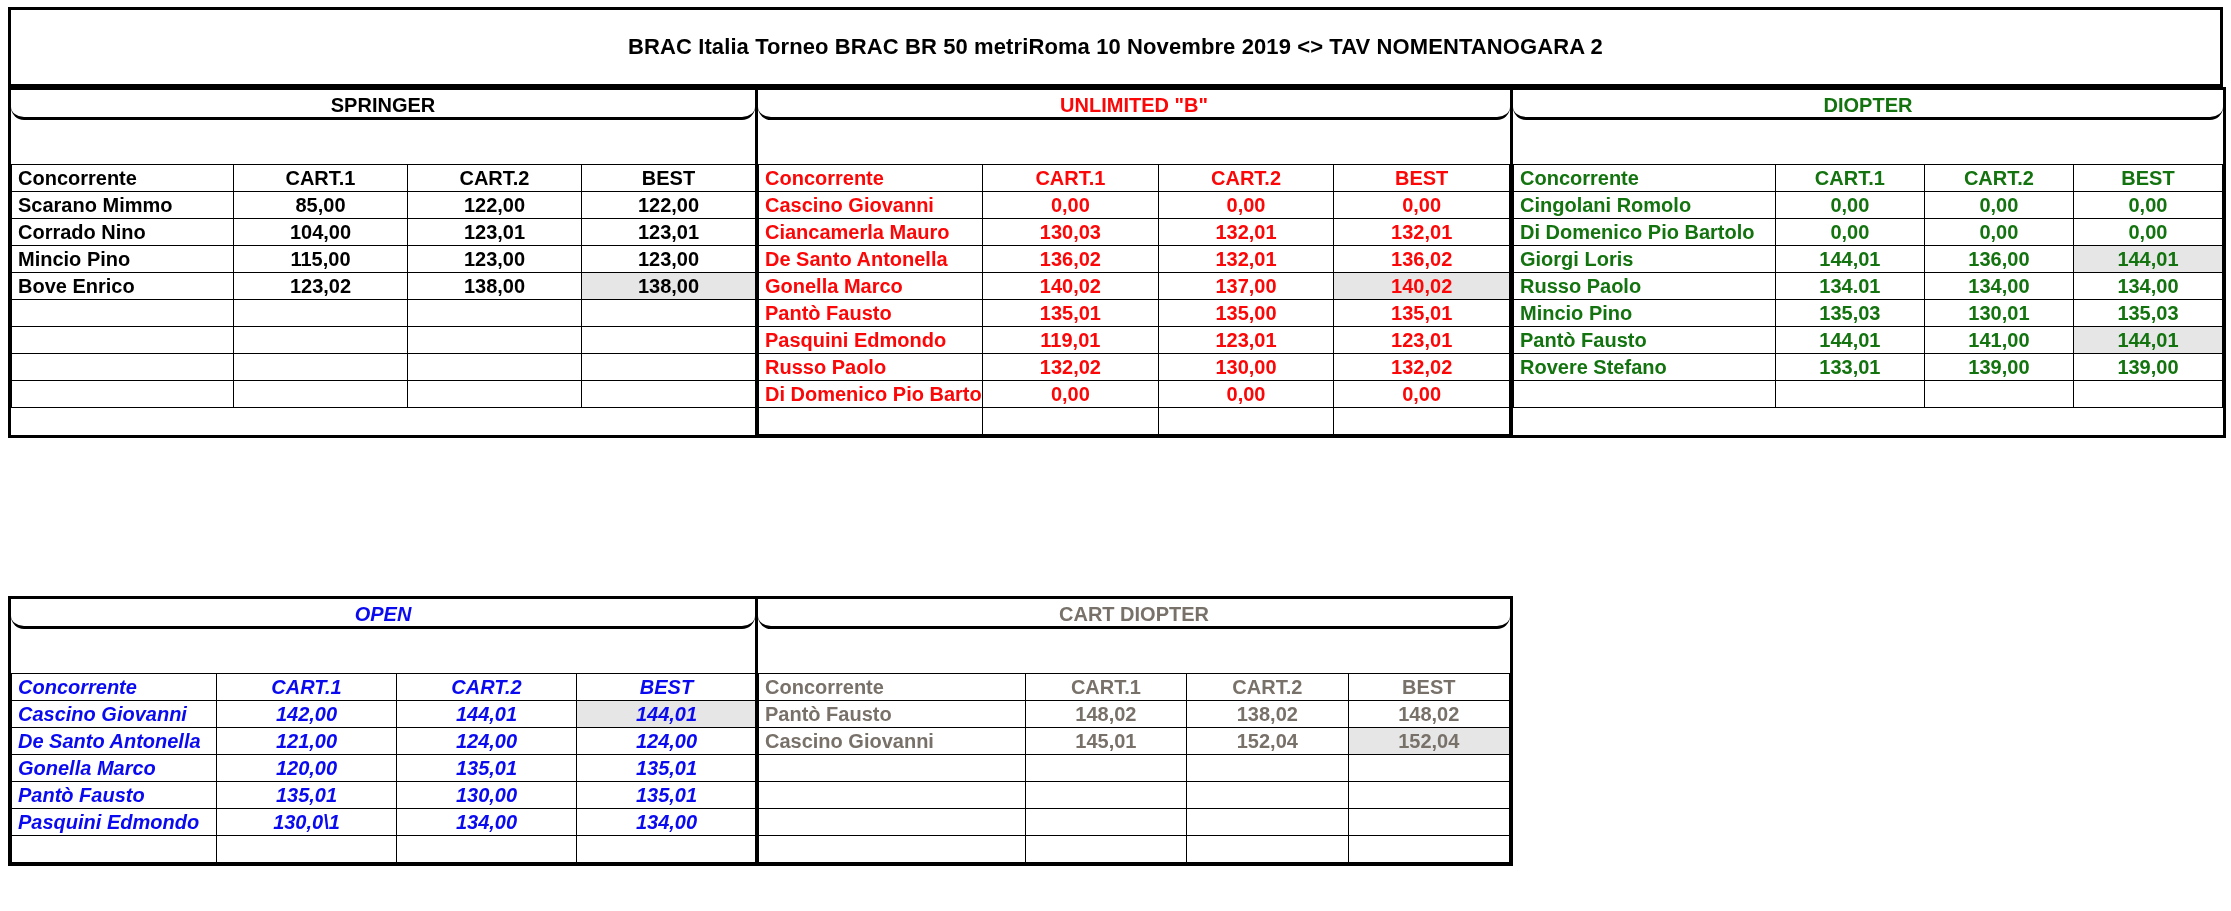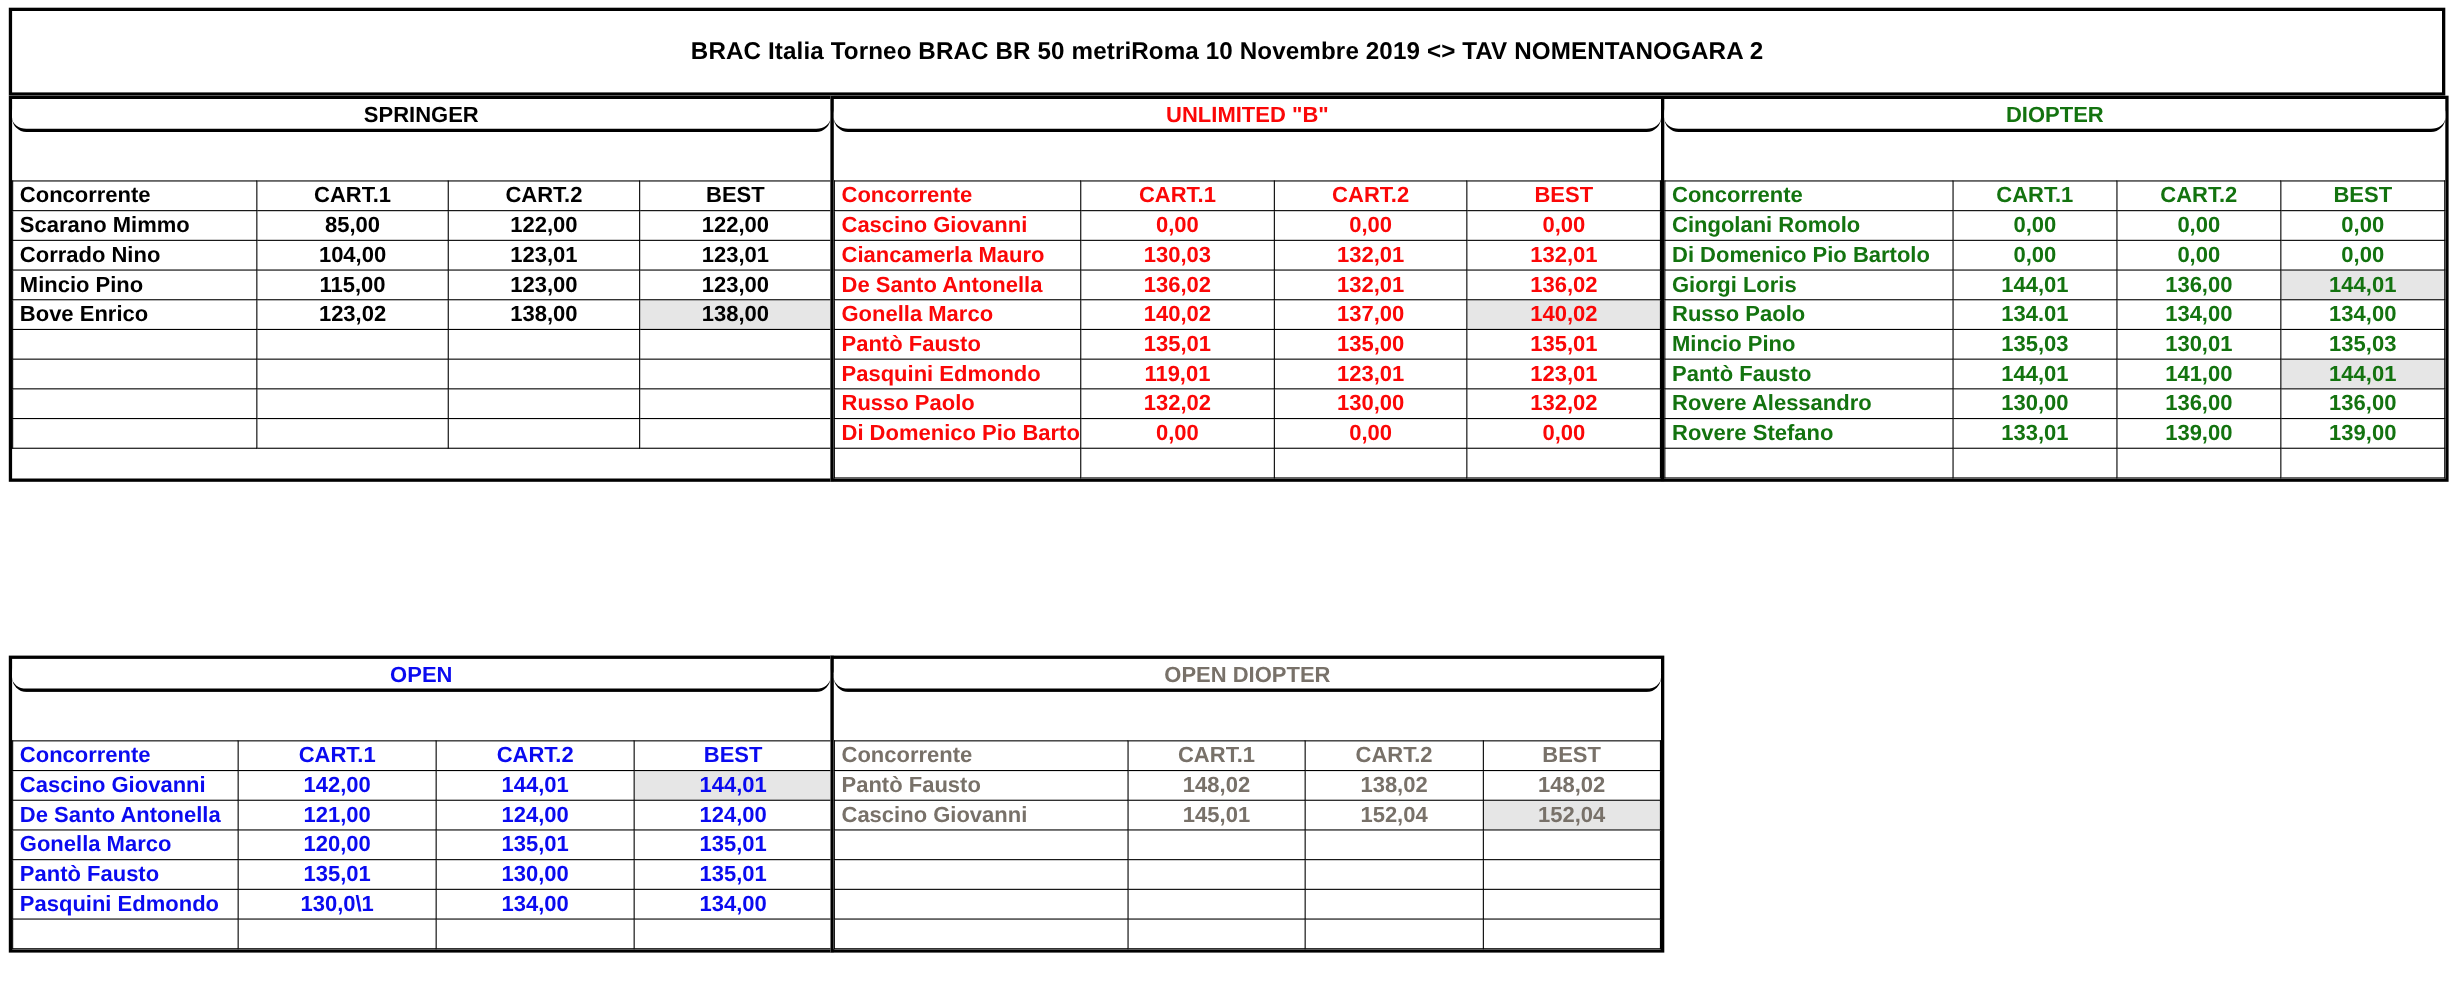--- a/index.html
+++ b/index.html
@@ -339,44 +339,38 @@
               <td class="num">130,01</td>
               <td class="num">135,03</td>
             </tr>
             <tr>
               <td class="name">Pantò Fausto</td>
               <td class="num">144,01</td>
               <td class="num">141,00</td>
               <td class="num hl">144,01</td>
             </tr>
             <tr>
-              <td class="name">Rovere Alessandro</td>
-              <td class="num">130,00</td>
-              <td class="num">136,00</td>
-              <td class="num">136,00</td>
-            </tr>
-            <tr>
               <td class="name">Rovere Stefano</td>
               <td class="num">133,01</td>
               <td class="num">139,00</td>
               <td class="num">139,00</td>
             </tr>
             <tr>
               <td class="name"></td>
               <td class="num"></td>
               <td class="num"></td>
               <td class="num"></td>
             </tr>
           </tbody>
         </table>
       </div>
     </div>
 
   <div class="band-bottom" id="band-bottom">
-      <div class="cat-block theme-blue" style="width: 750px;">
+      <div class="cat-block theme-blue" style="width: 750px; font-style: italic;">
         <div class="cat-title">OPEN</div>
         <table class="grid" style="width: 100%;">
           <colgroup>
             <col class="c-name-o">
             <col class="c-num-o">
             <col class="c-num-o">
             <col class="c-num-o">
           </colgroup>
           <thead>
             <tr>
@@ -420,21 +414,21 @@
             <tr>
               <td class="name"></td>
               <td class="num"></td>
               <td class="num"></td>
               <td class="num"></td>
             </tr>
           </tbody>
         </table>
       </div>
       <div class="cat-block theme-gray" style="width: 758px;">
-        <div class="cat-title">OPEN DIOPTER</div>
+        <div class="cat-title">CART DIOPTER</div>
         <table class="grid" style="width: 100%;">
           <colgroup>
             <col class="c-name-od">
             <col class="c-num-od">
             <col class="c-num-od">
             <col class="c-num-od">
           </colgroup>
           <thead>
             <tr>
               <th class="hname">Concorrente</th>

